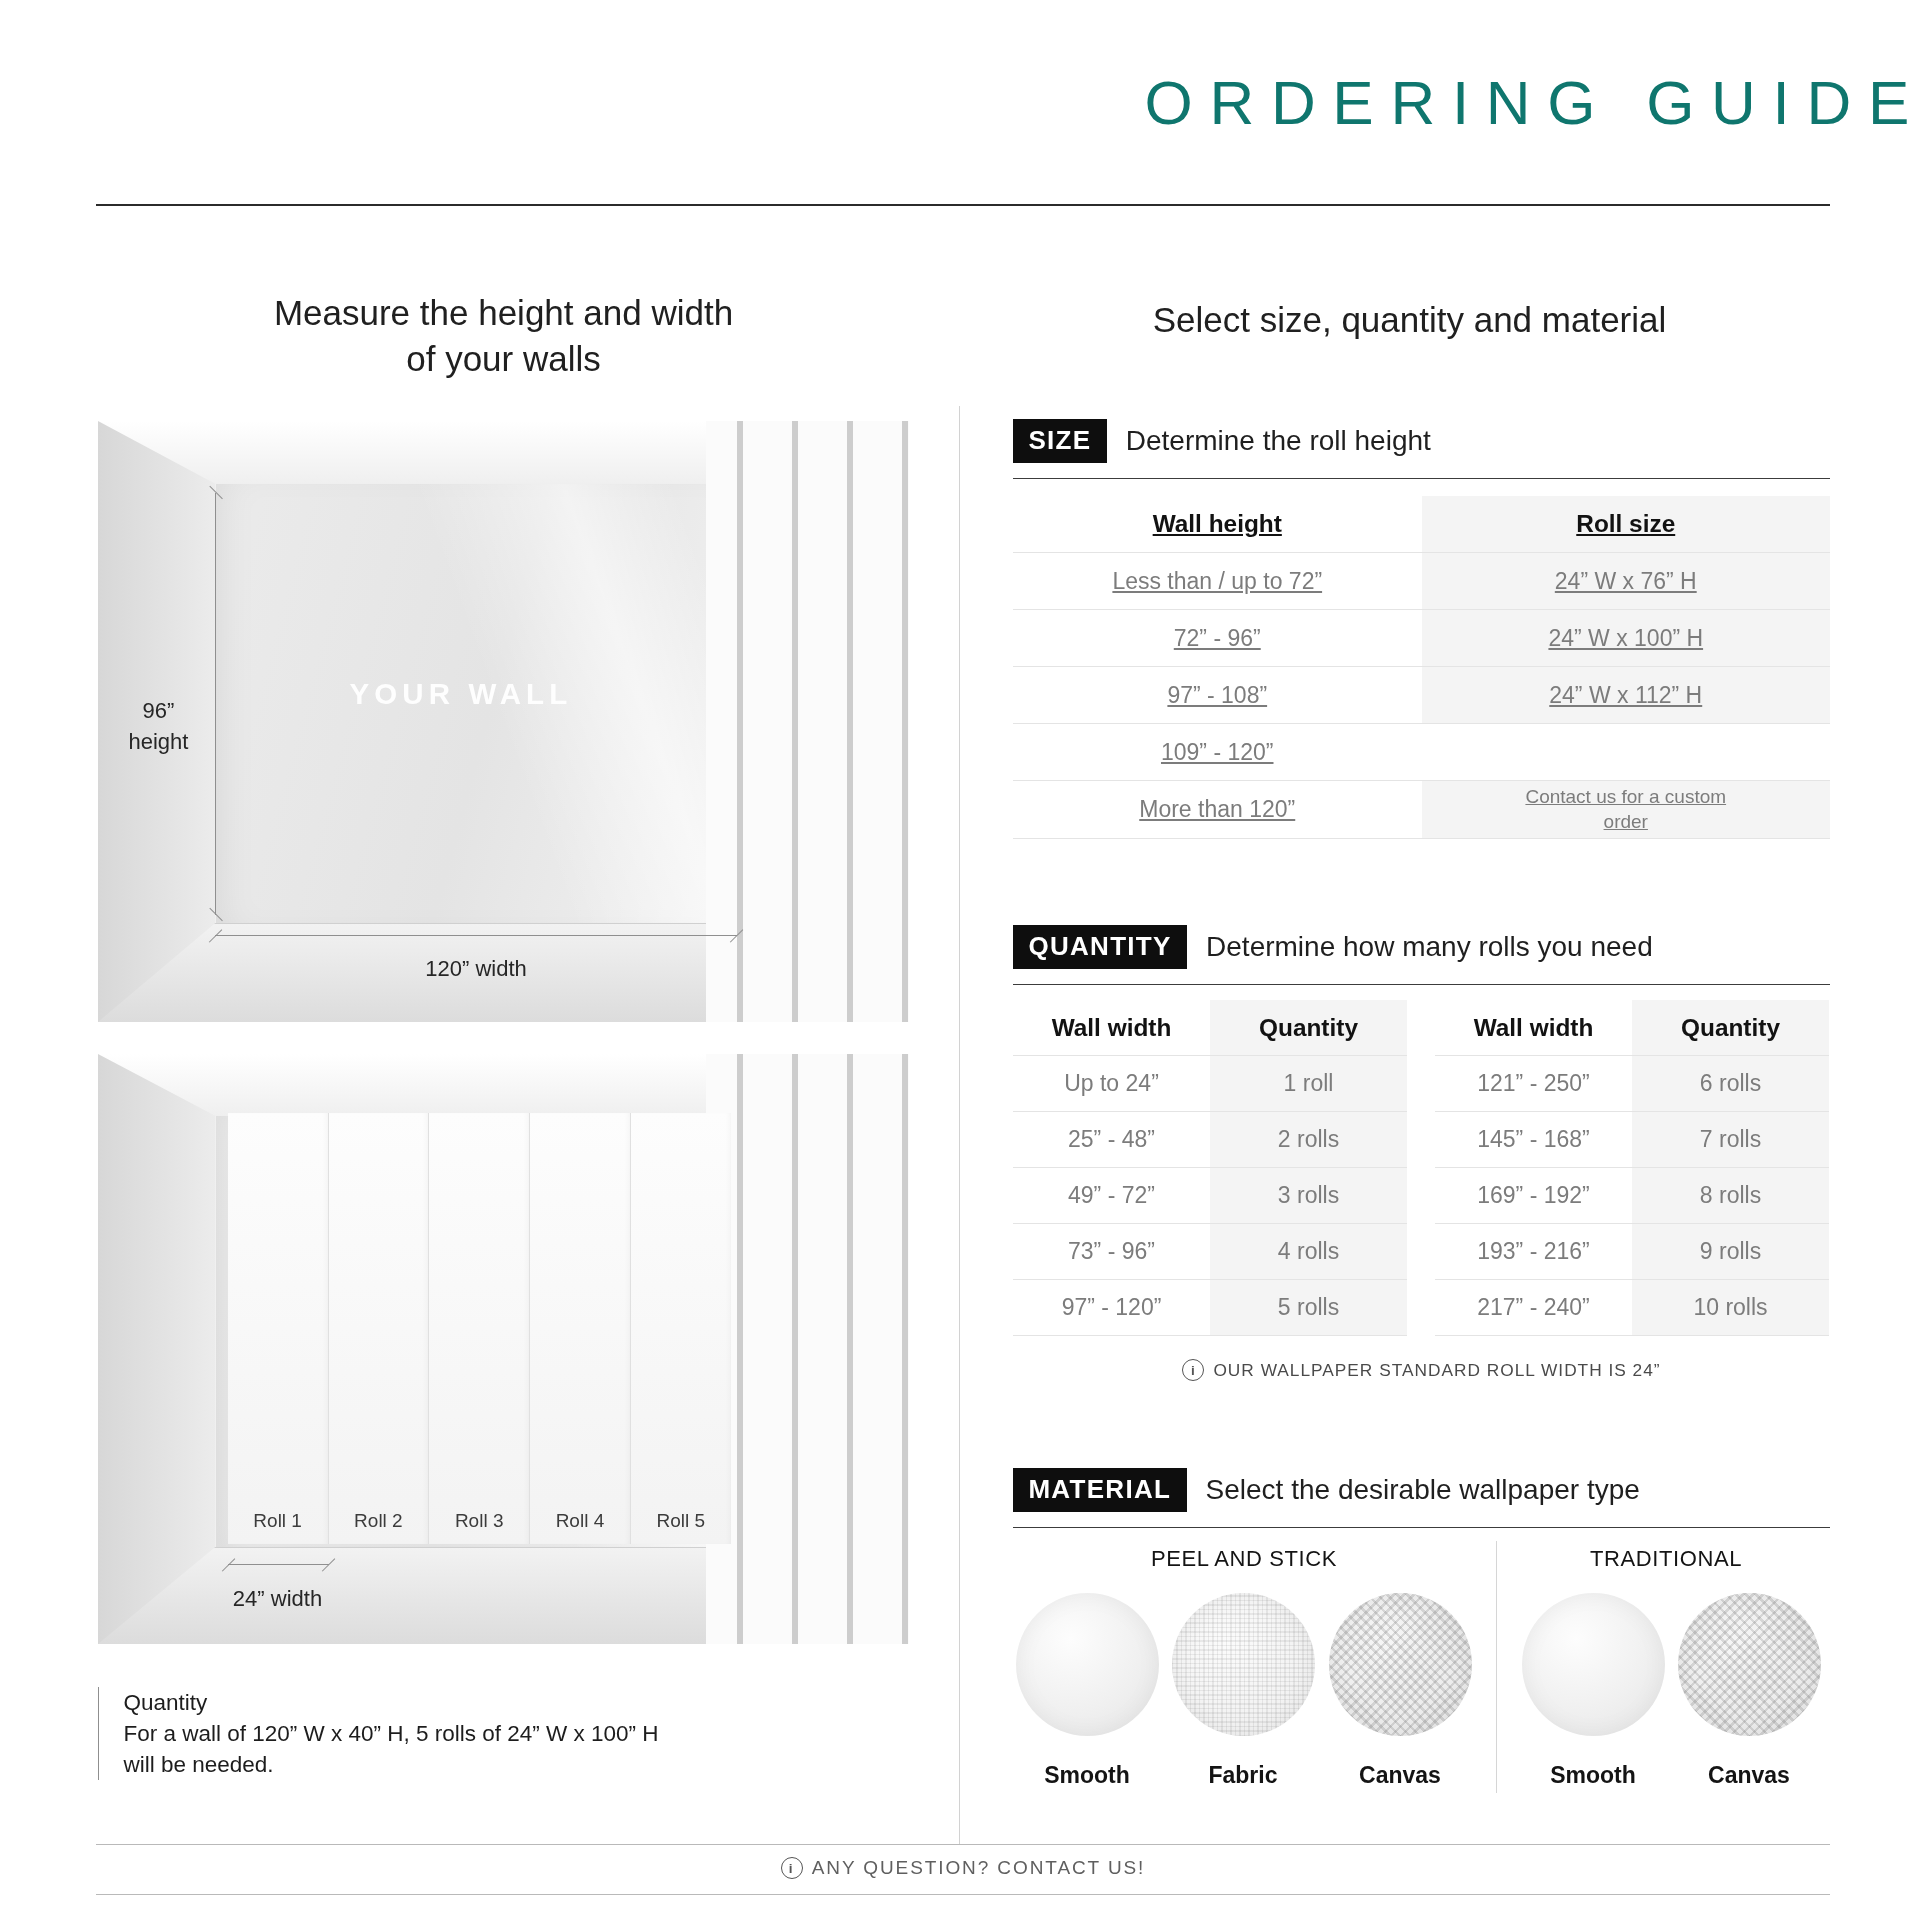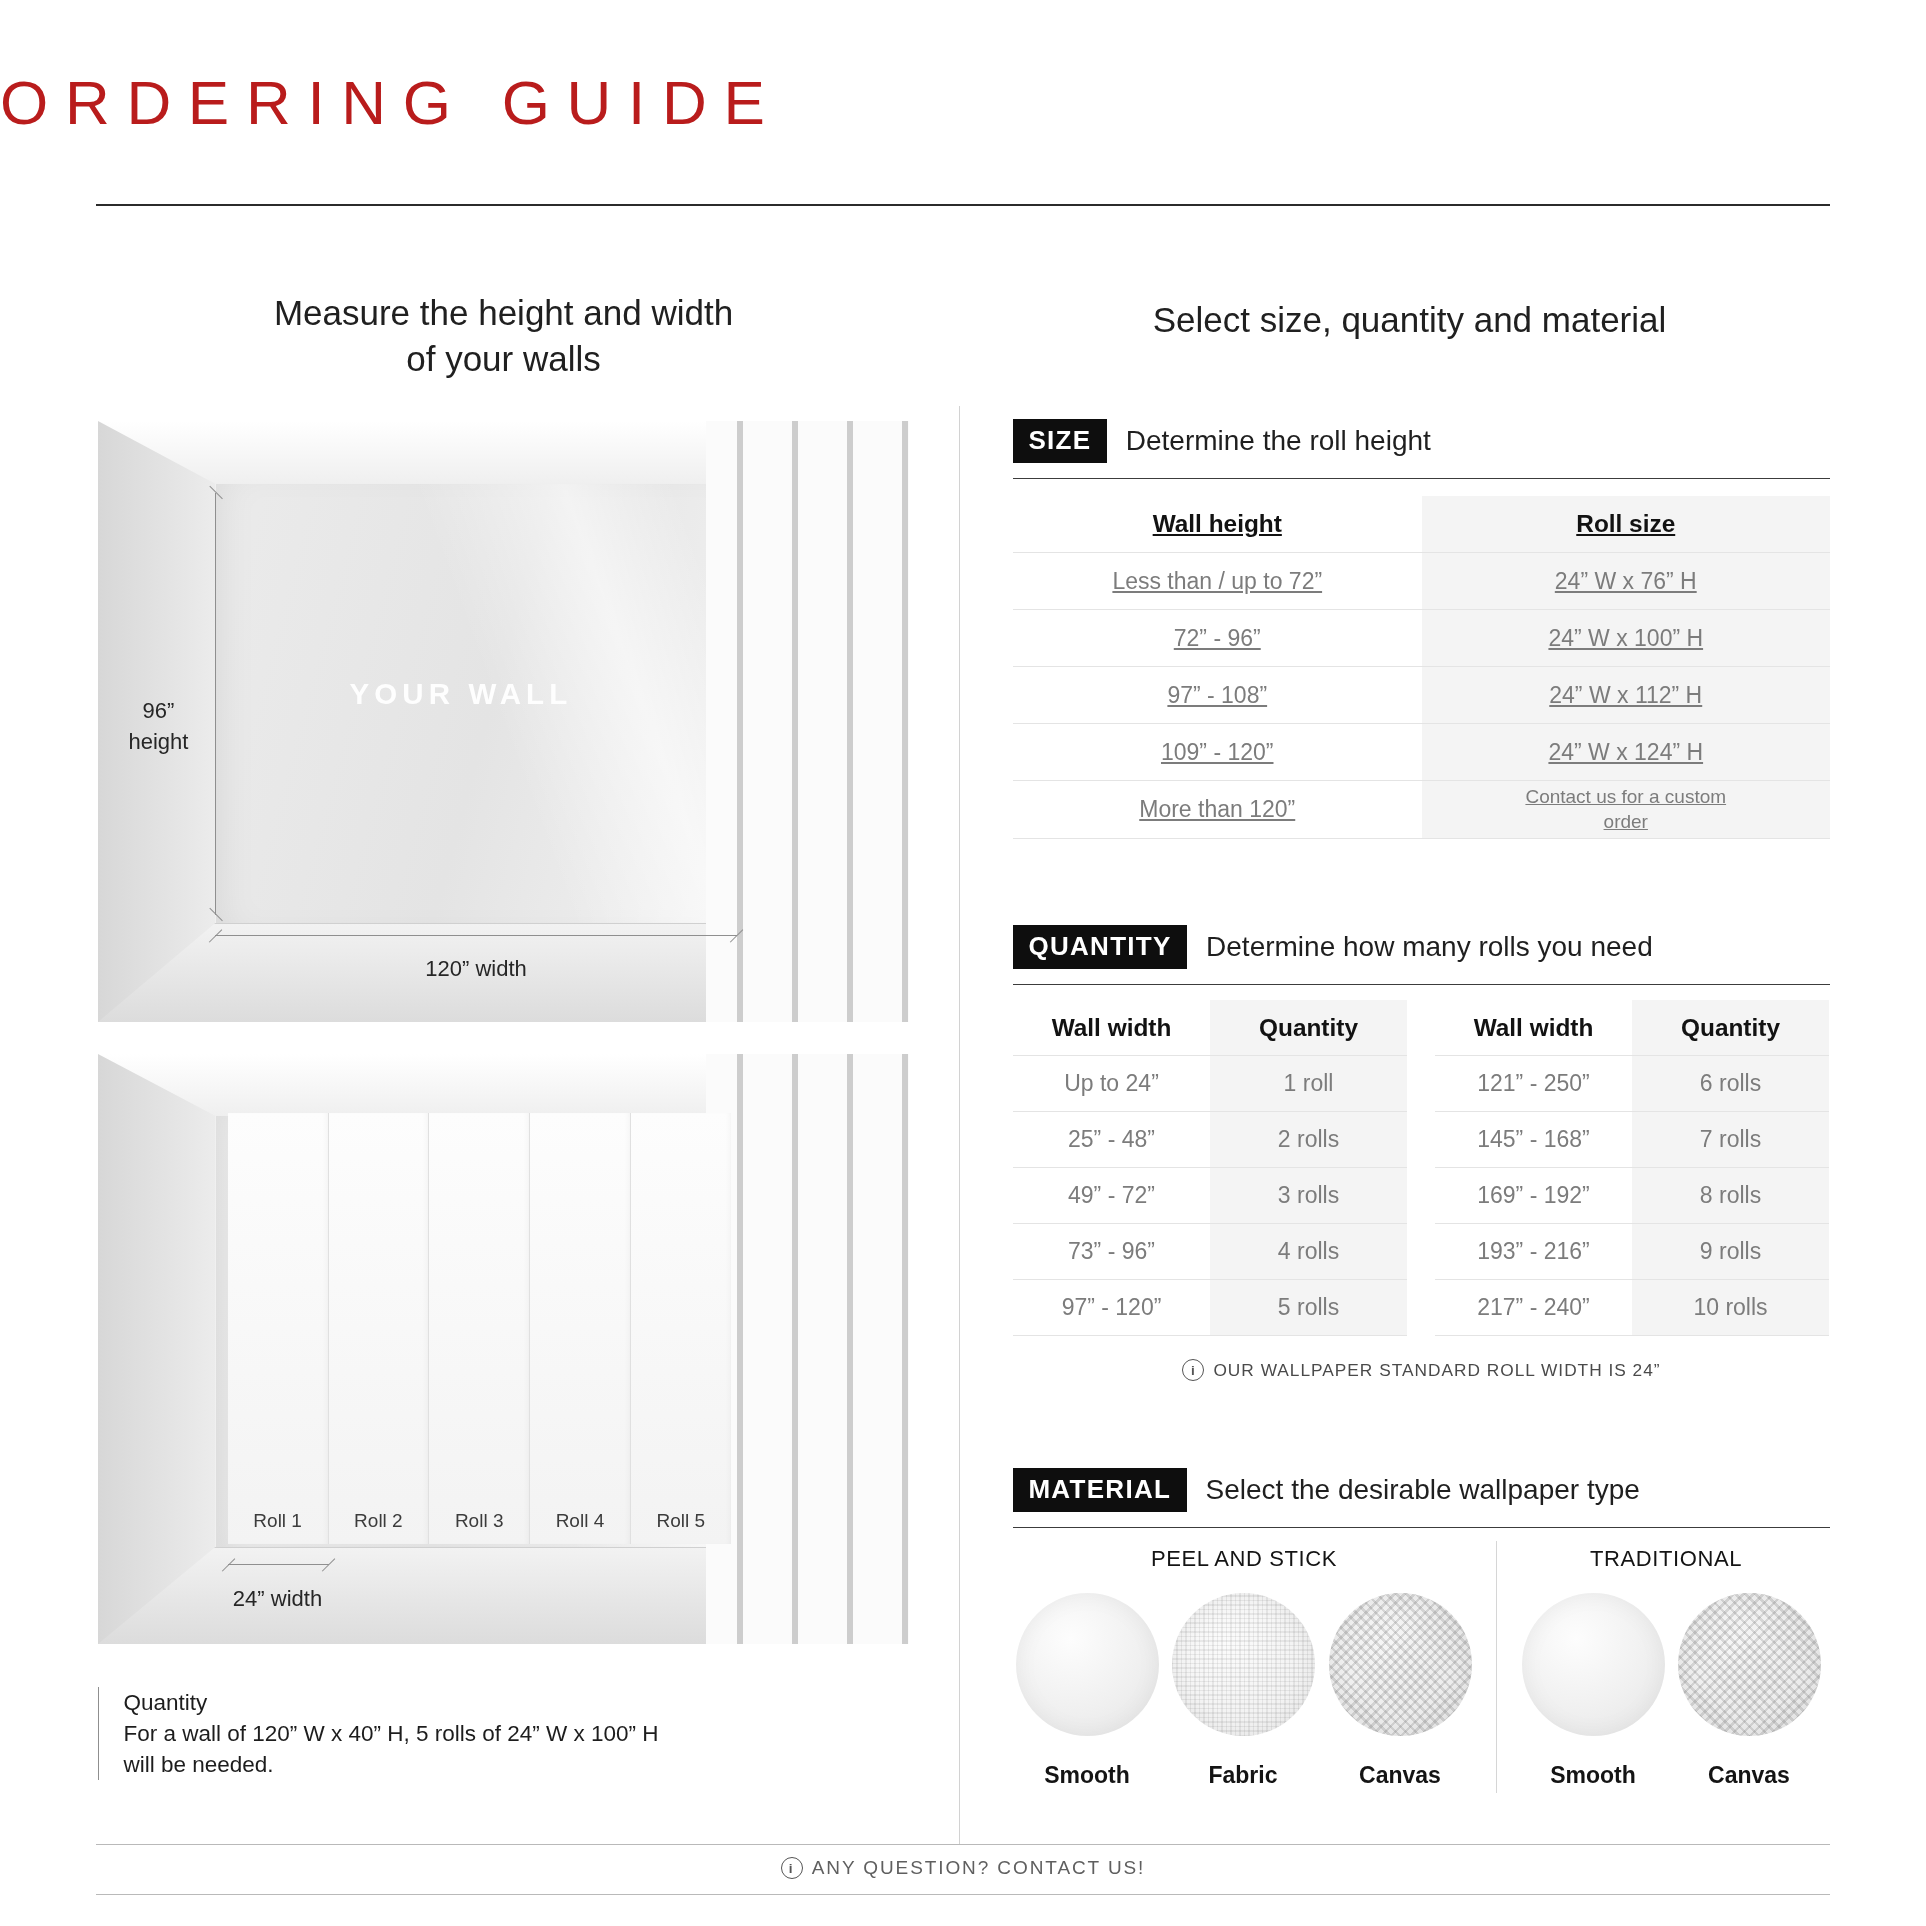--- a/index.html
+++ b/index.html
@@ -1,22 +1,22 @@
 <!DOCTYPE html>
 <html style="font-size:10.3px"><head>
 <meta charset="utf-8">
 <style>
   * { margin:0; padding:0; box-sizing:border-box; }
   html,body { background:#ffffff; }
   body { font-family:"Liberation Sans", sans-serif; color:#1c1c1c; }
   .canvas { position:relative; width:1926px; height:1926px; background:#ffffff; overflow:hidden; }
 
   
-  .title { position:absolute; top:67px; left:0; width:100%; text-align:left;
-           font-size:62px; font-weight:400; letter-spacing:16.7px; color:#b91c1c; }
+  .title { position:absolute; top:67px; left:0; width:100%; text-align:right;
+           font-size:62px; font-weight:400; letter-spacing:16.7px; color:#0f766e; }
   .title-rule { position:absolute; top:204px; left:96px; width:1734px; height:1.9px; background:#2b2b2b; }
 
   
   .left-heading { position:absolute; top:290px; left:98px; width:811px; text-align:center;
                   font-size:35px; line-height:1.32; font-weight:500; color:#202020; }
   .right-heading { position:absolute; top:300px; left:989px; width:841px; text-align:center;
                    font-size:35px; font-weight:500; color:#202020; }
   .col-divider { position:absolute; left:959px; top:406px; width:1.3px; height:1438px; background:#d2d2d2; }
 
   
@@ -223,21 +223,20 @@
     <div class="size-row">
       <div class="size-cell size-wall">72” - 96”</div>
       <div class="size-cell size-roll">24” W x 100” H</div>
     </div>
     <div class="size-row">
       <div class="size-cell size-wall">97” - 108”</div>
       <div class="size-cell size-roll">24” W x 112” H</div>
     </div>
     <div class="size-row">
       <div class="size-cell size-wall">109” - 120”</div>
-      <div class="size-cell size-roll">24” W x 124” H</div>
     </div>
     <div class="size-row">
       <div class="size-cell size-wall">More than 120”</div>
       <div class="size-cell size-roll cell-small">
         <span>Contact us for a custom order</span>
       </div>
     </div>
   </div>
 
   <div class="sec-head sec-qty">

